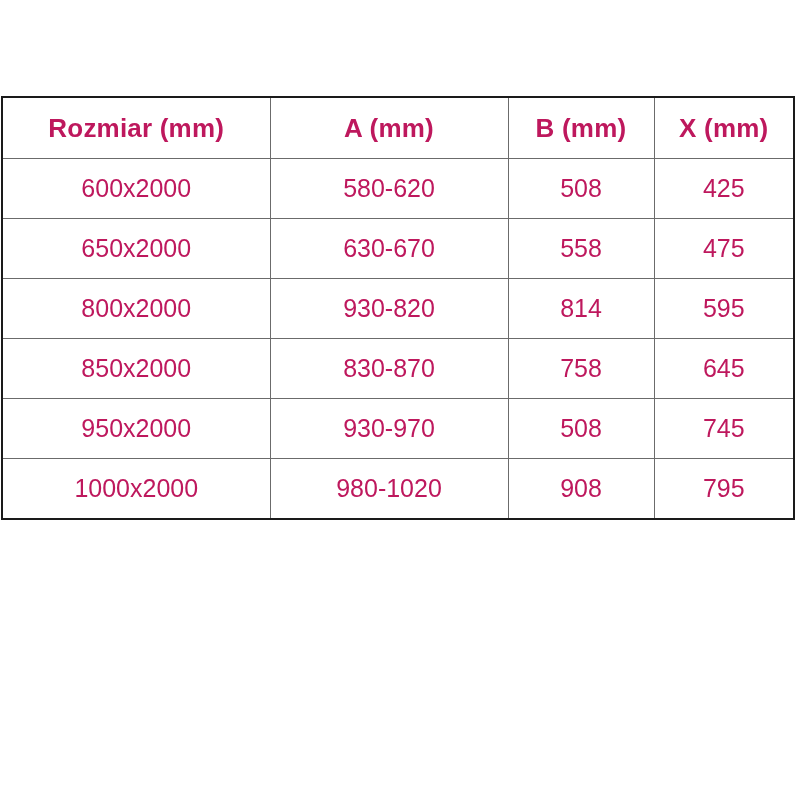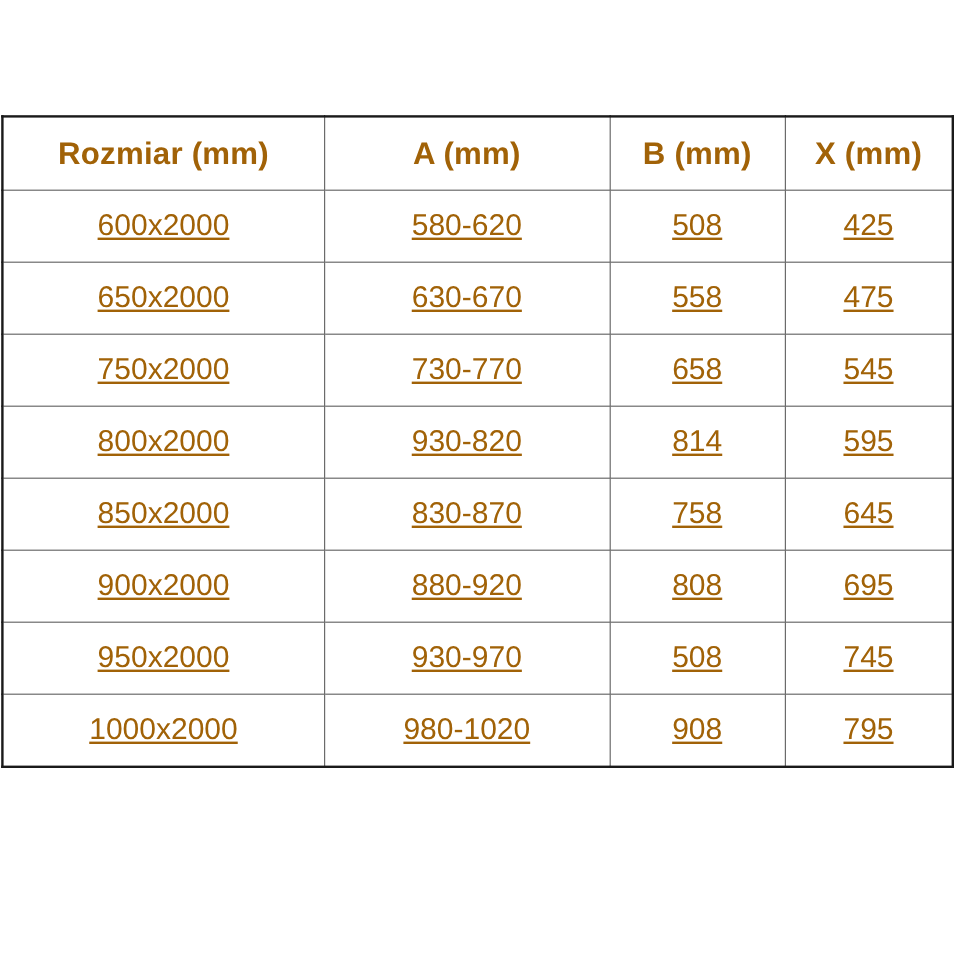--- a/index.html
+++ b/index.html
@@ -29,36 +29,35 @@
   }
   table.size-table col.c1 { width: 268px; }
   table.size-table col.c2 { width: 238px; }
   table.size-table col.c3 { width: 146px; }
   table.size-table col.c4 { width: 140px; }
   table.size-table th,
   table.size-table td {
     border: 1px solid #6b6b6b;
     text-align: center;
     vertical-align: middle;
-    color: #a16207;
+    color: #be185d;
     padding: 0;
     overflow: hidden;
     white-space: nowrap;
   }
   table.size-table th {
     height: 60px;
     font-size: 26px;
     font-weight: bold;
     letter-spacing: 0.2px;
   }
   table.size-table td {
     height: 59px;
     font-size: 25px;
     font-weight: normal;
-    text-decoration: underline;
   }
 </style>
 </head>
 <body>
 
 <div class="stage">
   <table class="size-table">
     <colgroup>
       <col class="c1">
         <col class="c2">
@@ -80,42 +79,30 @@
           <td>508</td>
           <td>425</td>
         </tr>
         <tr>
           <td>650x2000</td>
           <td>630-670</td>
           <td>558</td>
           <td>475</td>
         </tr>
         <tr>
-          <td>750x2000</td>
-          <td>730-770</td>
-          <td>658</td>
-          <td>545</td>
-        </tr>
-        <tr>
           <td>800x2000</td>
           <td>930-820</td>
           <td>814</td>
           <td>595</td>
         </tr>
         <tr>
           <td>850x2000</td>
           <td>830-870</td>
           <td>758</td>
           <td>645</td>
-        </tr>
-        <tr>
-          <td>900x2000</td>
-          <td>880-920</td>
-          <td>808</td>
-          <td>695</td>
         </tr>
         <tr>
           <td>950x2000</td>
           <td>930-970</td>
           <td>508</td>
           <td>745</td>
         </tr>
         <tr>
           <td>1000x2000</td>
           <td>980-1020</td>

